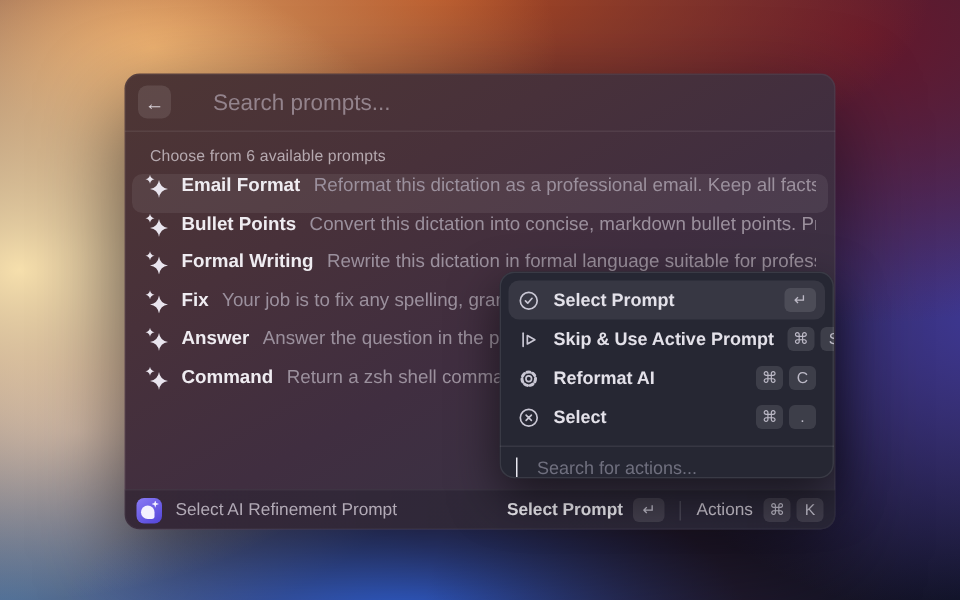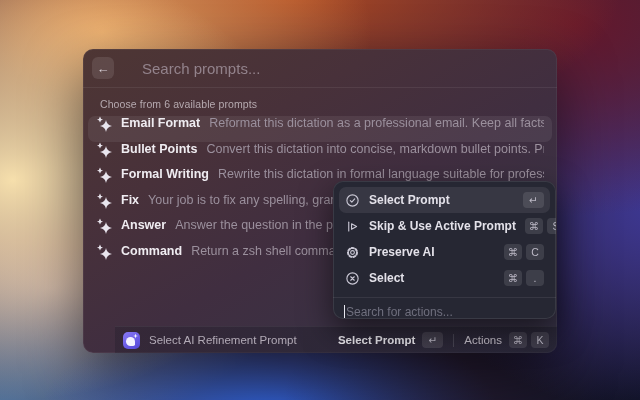--- a/index.html
+++ b/index.html
@@ -46,21 +46,21 @@
     padding:0 8px; border-radius:7px; white-space:nowrap; overflow:hidden; }
   .row.selected { background:rgba(255,255,255,0.07); }
   .spark { width:16px; height:16px; flex:0 0 16px; display:flex; align-items:center; justify-content:center; }
   .row-title { font-size:12.5px; font-weight:700; color:#efecf1; }
   .row-desc { font-size:12.5px; color:#9b909d; overflow:hidden; text-overflow:clip; }
 
   
   .footer { position:absolute; left:0; right:0; bottom:0; height:27px;
     background:linear-gradient(90deg, rgba(28,26,38,0.30), rgba(22,22,34,0.38));
     border-top:1px solid rgba(255,255,255,0.06);
-    display:flex; align-items:center; padding:0 8px;margin-left:32px; }
+    display:flex; align-items:center; padding:0 8px; }
   .app-icon { width:17px; height:17px; border-radius:5px;
     background:linear-gradient(145deg,#8a7bf5,#5244d8);
     position:relative; overflow:hidden; flex:0 0 17px; }
   .app-icon .blob { position:absolute; left:3px; top:5px; width:9px; height:9px;
     background:#f4f2ff; border-radius:50% 50% 20% 50%; }
   .app-icon .tiny-spark { position:absolute; right:2px; top:2px; width:5px; height:5px;
     background:#f4f2ff; clip-path:polygon(50% 0,62% 38%,100% 50%,62% 62%,50% 100%,38% 62%,0 50%,38% 38%); }
   .footer-label { margin-left:9px; font-size:11.5px; color:#b2aab6; }
   .footer-right { margin-left:auto; display:flex; align-items:center; gap:7px; }
   .footer-primary { font-size:11.5px; font-weight:700; color:#eceaf0; }
@@ -81,21 +81,21 @@
   .menu-item { height:26px; display:flex; align-items:center; gap:9px;
     padding:0 6px; border-radius:7px; }
   .menu-item.selected { background:rgba(255,255,255,0.08); }
   .mi-icon { width:15px; height:15px; flex:0 0 15px; display:flex; align-items:center; justify-content:center; }
   .mi-label { font-size:12px; font-weight:600; color:#e3e1e9; white-space:nowrap; }
   .mi-keys { margin-left:auto; display:inline-flex; gap:4px; }
   .menu-search { height:28px; border-top:1px solid rgba(255,255,255,0.08);
     display:flex; align-items:center; padding:0 11px; position:relative; }
   .caret { width:1px; height:13px; background:#e8e8f0; margin-right:1px; }
   .menu-search-input { flex:1; background:transparent; border:none; outline:none;
-    font-family:inherit; font-size:12px; color:#ef4444; }
+    font-family:inherit; font-size:12px; color:#ef4444;padding-left:12px; }
   .menu-search-input::placeholder { color:#6f6f7e; }
 
   svg.icon { stroke:#c9c7d4; stroke-width:1.8; fill:none; stroke-linecap:round; stroke-linejoin:round; }
   svg.spark-svg path { fill:#e9e5ee; }
 </style>
 </head>
 <body>
 
 <div class="window">
 
@@ -228,21 +228,21 @@
       </span>
     </div>
 
     <div class="menu-item">
       <span class="mi-icon">
         <svg class="icon" width="15" height="15" viewBox="0 0 24 24">
             <circle cx="12" cy="12" r="7.2" stroke-width="3.2" stroke-dasharray="3.3 3.05"></circle>
             <circle cx="12" cy="12" r="3" stroke-width="1.8"></circle>
           </svg>
       </span>
-      <span class="mi-label">Preserve AI</span>
+      <span class="mi-label">Reformat AI</span>
       <span class="mi-keys">
         <span class="kbd">⌘</span>
         <span class="kbd">C</span>
       </span>
     </div>
 
     <div class="menu-item">
       <span class="mi-icon">
         <svg class="icon" width="15" height="15" viewBox="0 0 24 24">
             <circle cx="12" cy="12" r="9"></circle>

